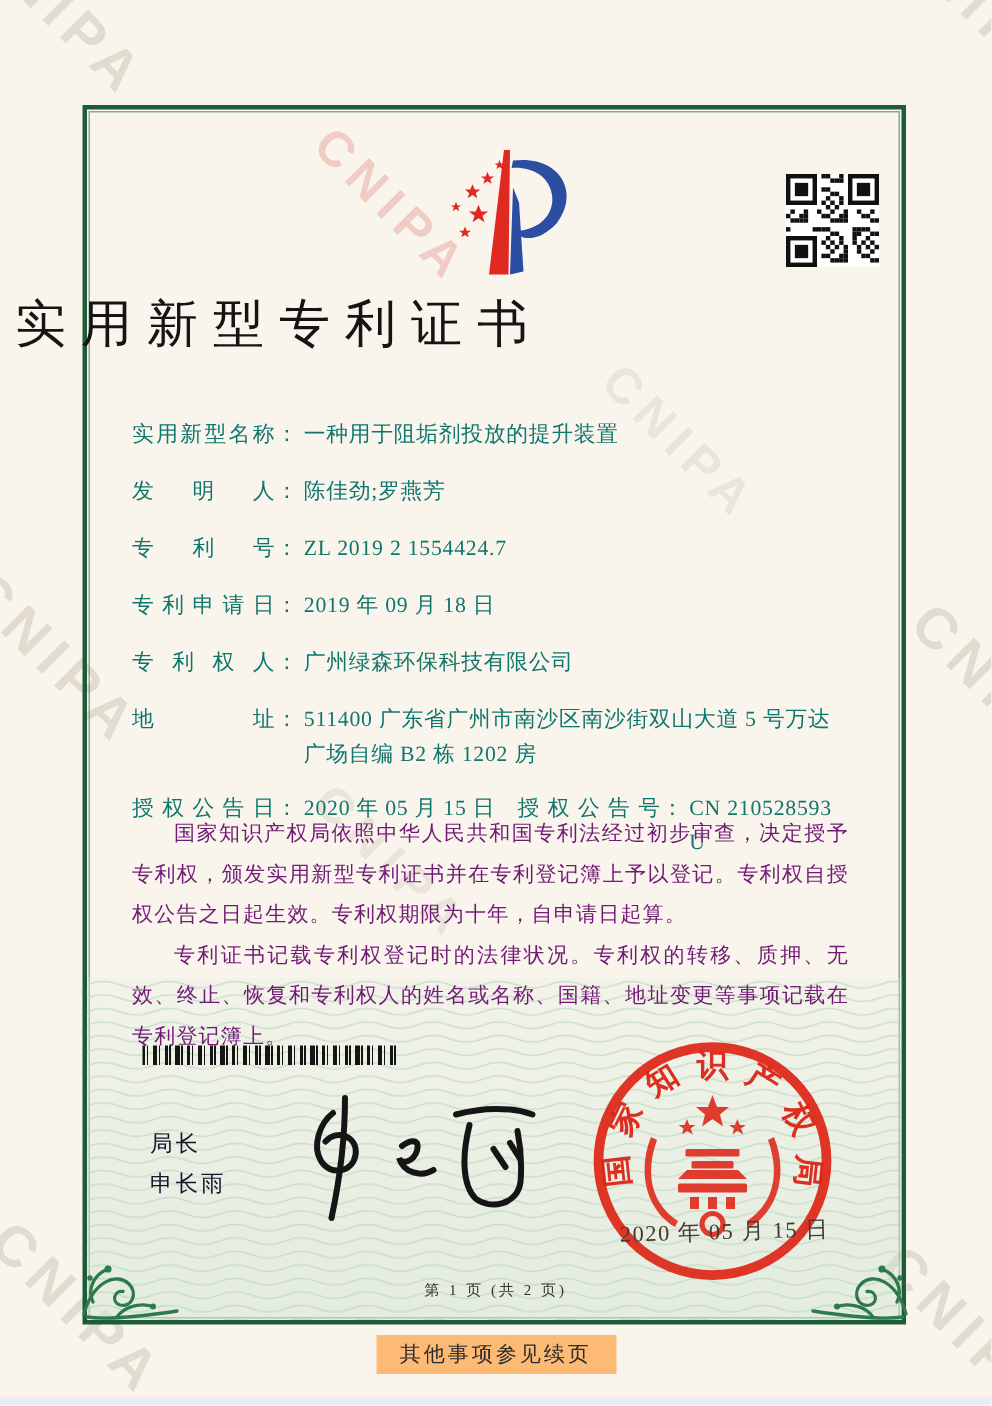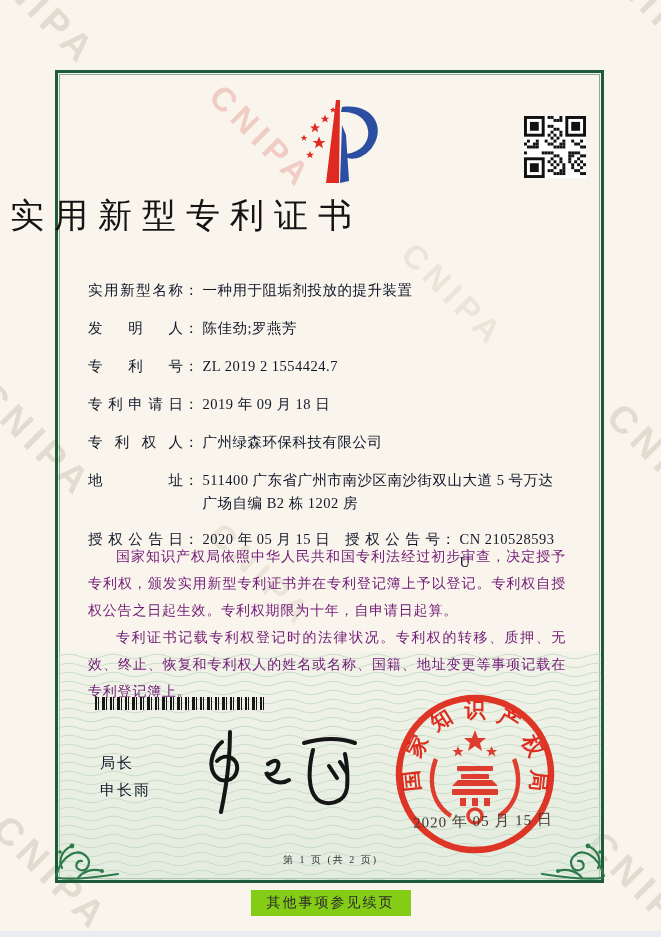--- a/index.html
+++ b/index.html
@@ -19,21 +19,21 @@
   
   .waves{position:absolute;left:58px;top:652px;width:543px;height:228px;overflow:hidden;
          background:linear-gradient(rgba(221,236,223,.25),rgba(208,229,212,.55));}
   .flourish{position:absolute;width:70px;height:60px;}
   
   .cert-no{position:absolute;left:88px;top:99px;font-size:14px;letter-spacing:3px;color:#3c3c3c;}
   .logo{position:absolute;left:290px;top:95px;width:98px;height:98px;}
   .qr{position:absolute;left:524px;top:116px;width:62px;height:62px;background:#fff;}
   .title{position:absolute;left:0;top:193px;width:588px;
          font-size:34px;font-weight:400;letter-spacing:10px;text-indent:10px;color:#141414;}
-  .fields{position:absolute;left:88px;top:279px;width:474px;font-size:14.5px;color:#0f172a;}
+  .fields{position:absolute;left:88px;top:279px;width:474px;font-size:14.5px;color:#0f766e;}
   .frow{display:flex;margin-bottom:15px;line-height:23px;}
   .frow.addr{margin-bottom:13px;}
   .flabel{display:inline-block;width:96px;text-align:justify;text-align-last:justify;
           flex:0 0 96px;letter-spacing:1px;}
   .fcolon{flex:0 0 auto;}
   .fvalue{flex:1;letter-spacing:.5px;padding-left:4px;}
   .grant-row{display:flex;line-height:23px;}
   .g1{display:flex;width:257px;flex:0 0 257px;}
   .g2{display:flex;flex:1;}
   .paras{position:absolute;left:88px;top:543px;width:478px;font-size:14px;line-height:27px;
@@ -47,21 +47,21 @@
           font-size:15px;line-height:27px;color:#0f172a;letter-spacing:2px;}
   .signature{position:absolute;left:192px;top:726px;width:172px;height:92px;}
   .seal{position:absolute;left:386px;top:690px;width:178px;height:168px;}
   .seal text{font-size:21px;font-weight:700;fill:#dd2517;
              font-family:"Liberation Serif","DejaVu Serif",serif;}
   .seal-date{position:absolute;left:404px;top:812px;width:158px;text-align:center;
              font-size:15px;letter-spacing:1px;color:#473730;transform:rotate(-1.5deg);}
   .page-info{position:absolute;left:0;top:853px;width:661px;text-align:center;
              font-size:10px;letter-spacing:2px;color:#333;}
   .footer-note{position:absolute;left:0;top:890px;width:661px;text-align:center;}
-  .footer-note span{display:inline-block;background:#84cc16;padding:4px 16px;
+  .footer-note span{display:inline-block;background:#fdba74;padding:4px 16px;
              font-size:14px;letter-spacing:2px;color:#2b2b2b;}
   .bottom-strip{position:absolute;left:0;bottom:0;width:661px;height:6px;background:#e9ecf2;}
 </style>
 </head>
 <body>
 
 <div class="stage">
 
   <div class="wm" style="left:-34px;top:-14px;">CNIPA</div>
   <div class="wm" style="left:578px;top:-18px;">CNIPA</div>

